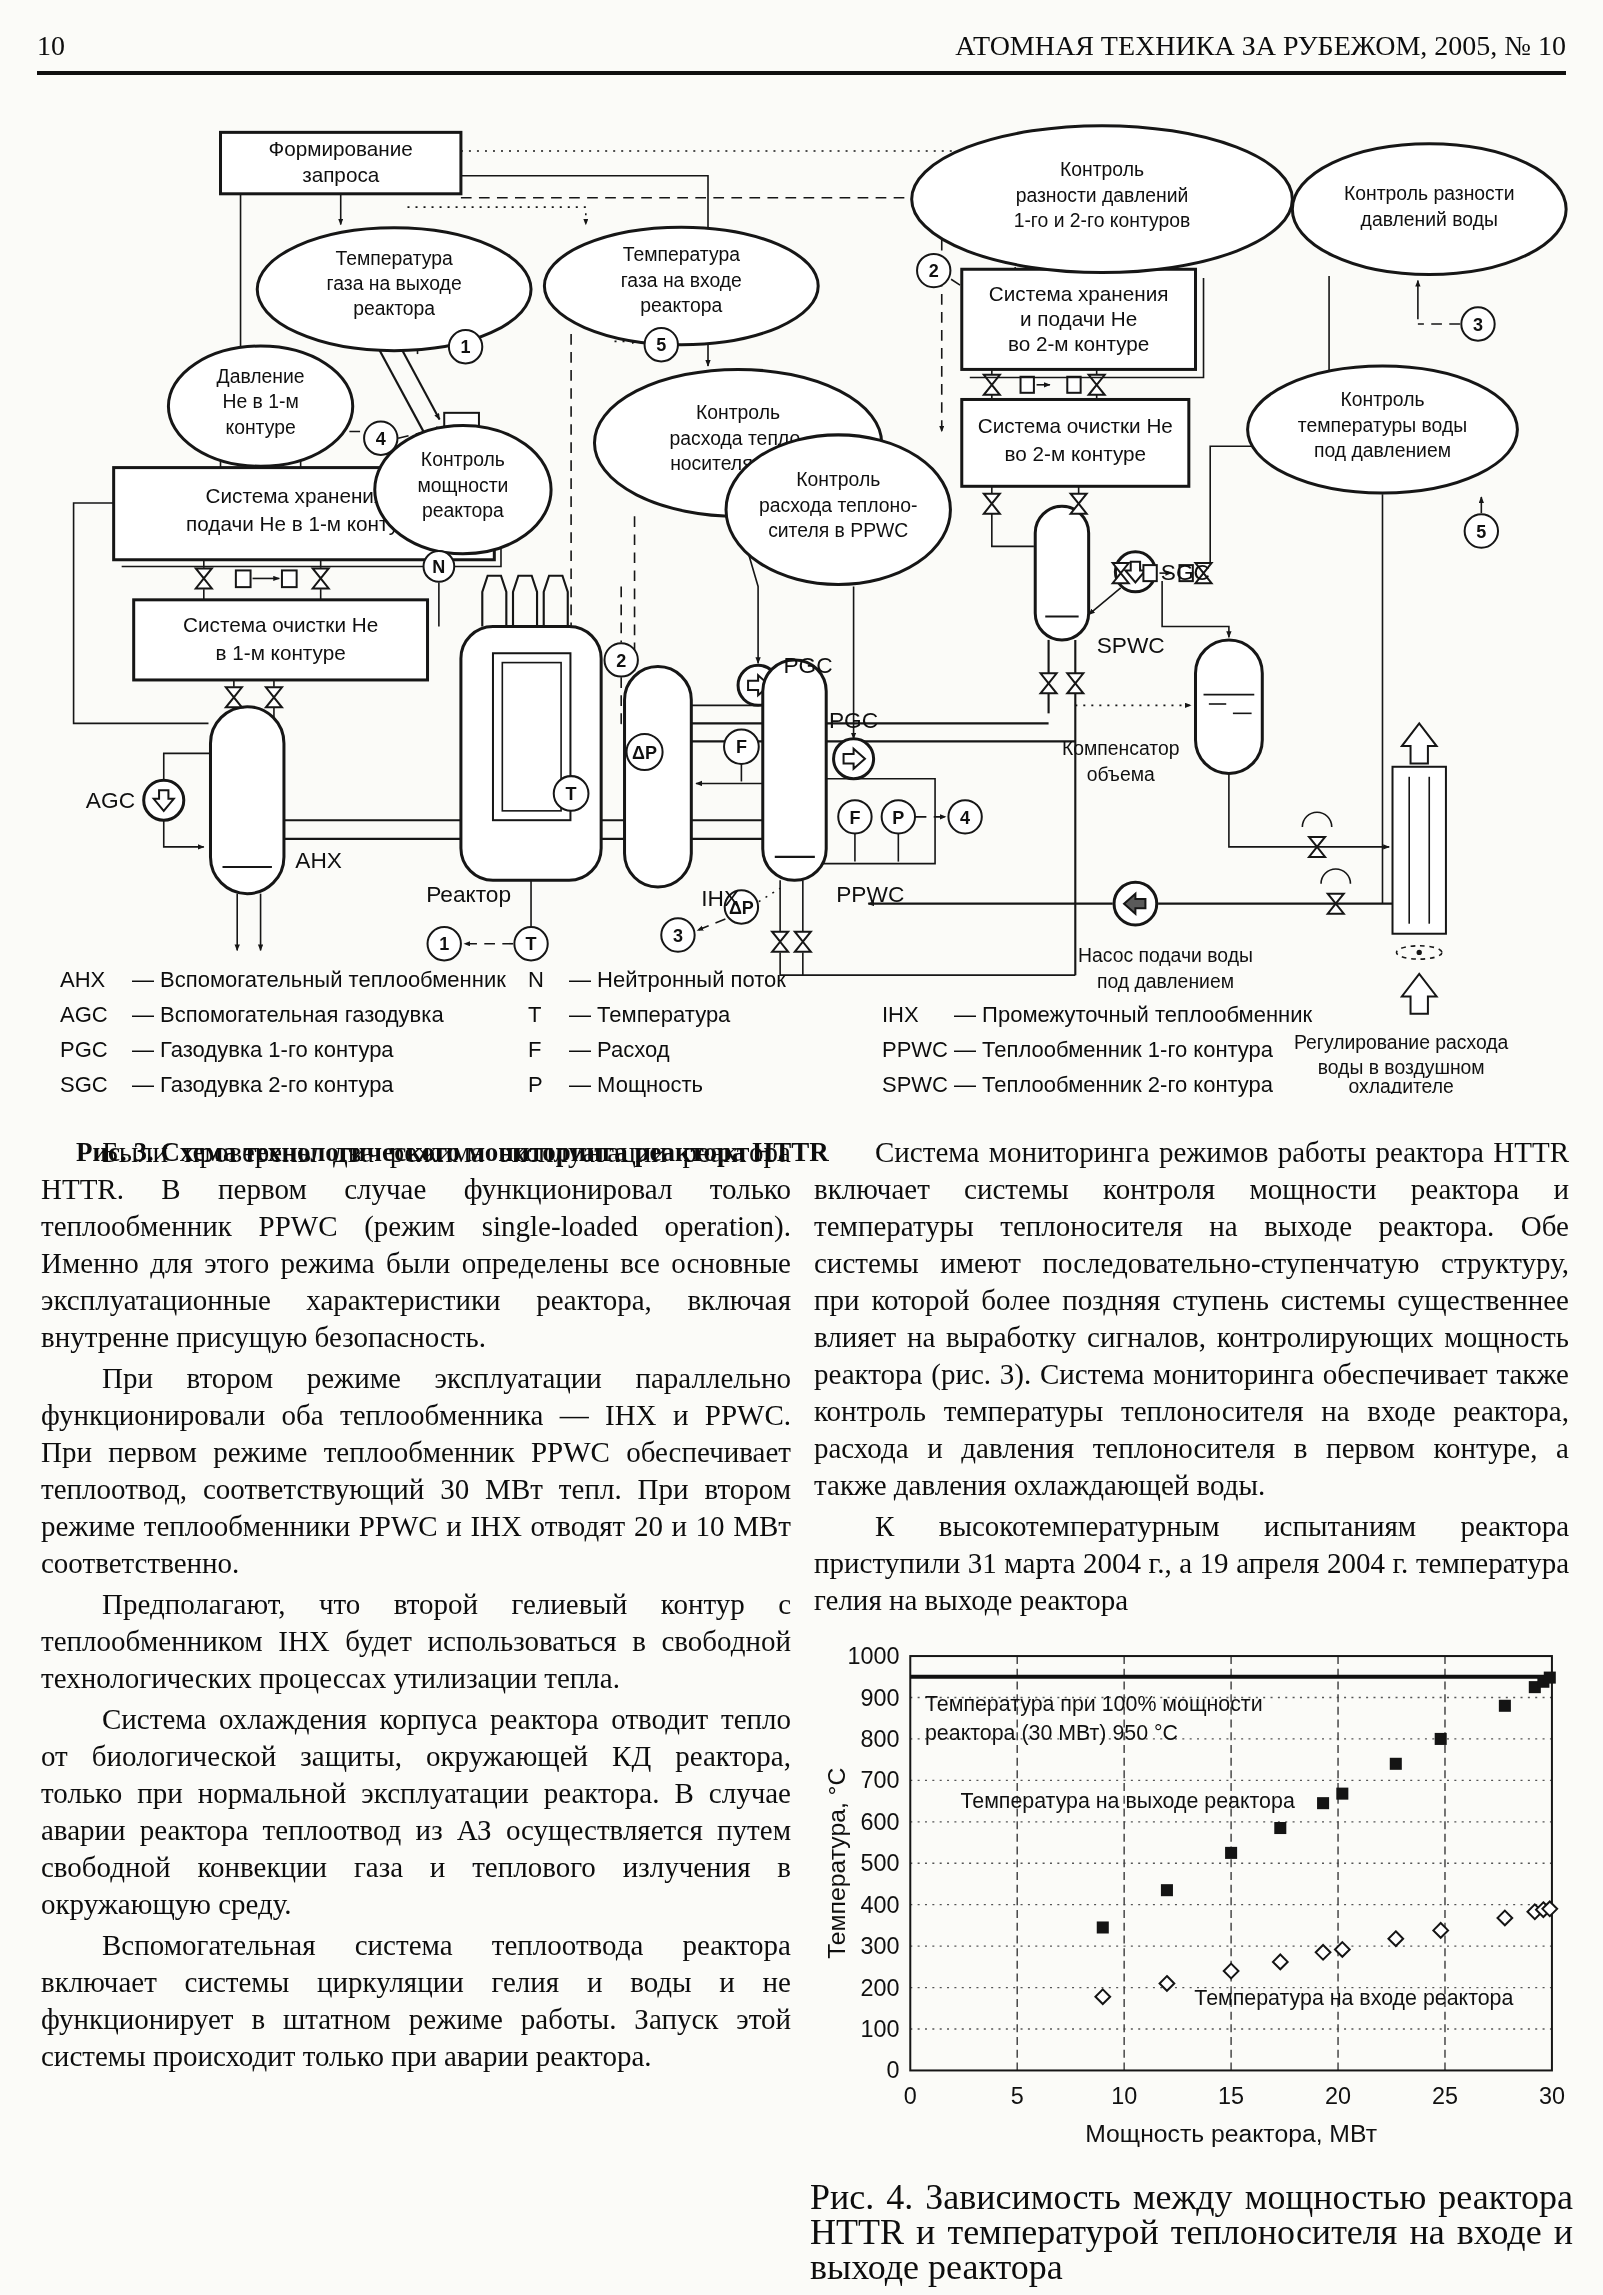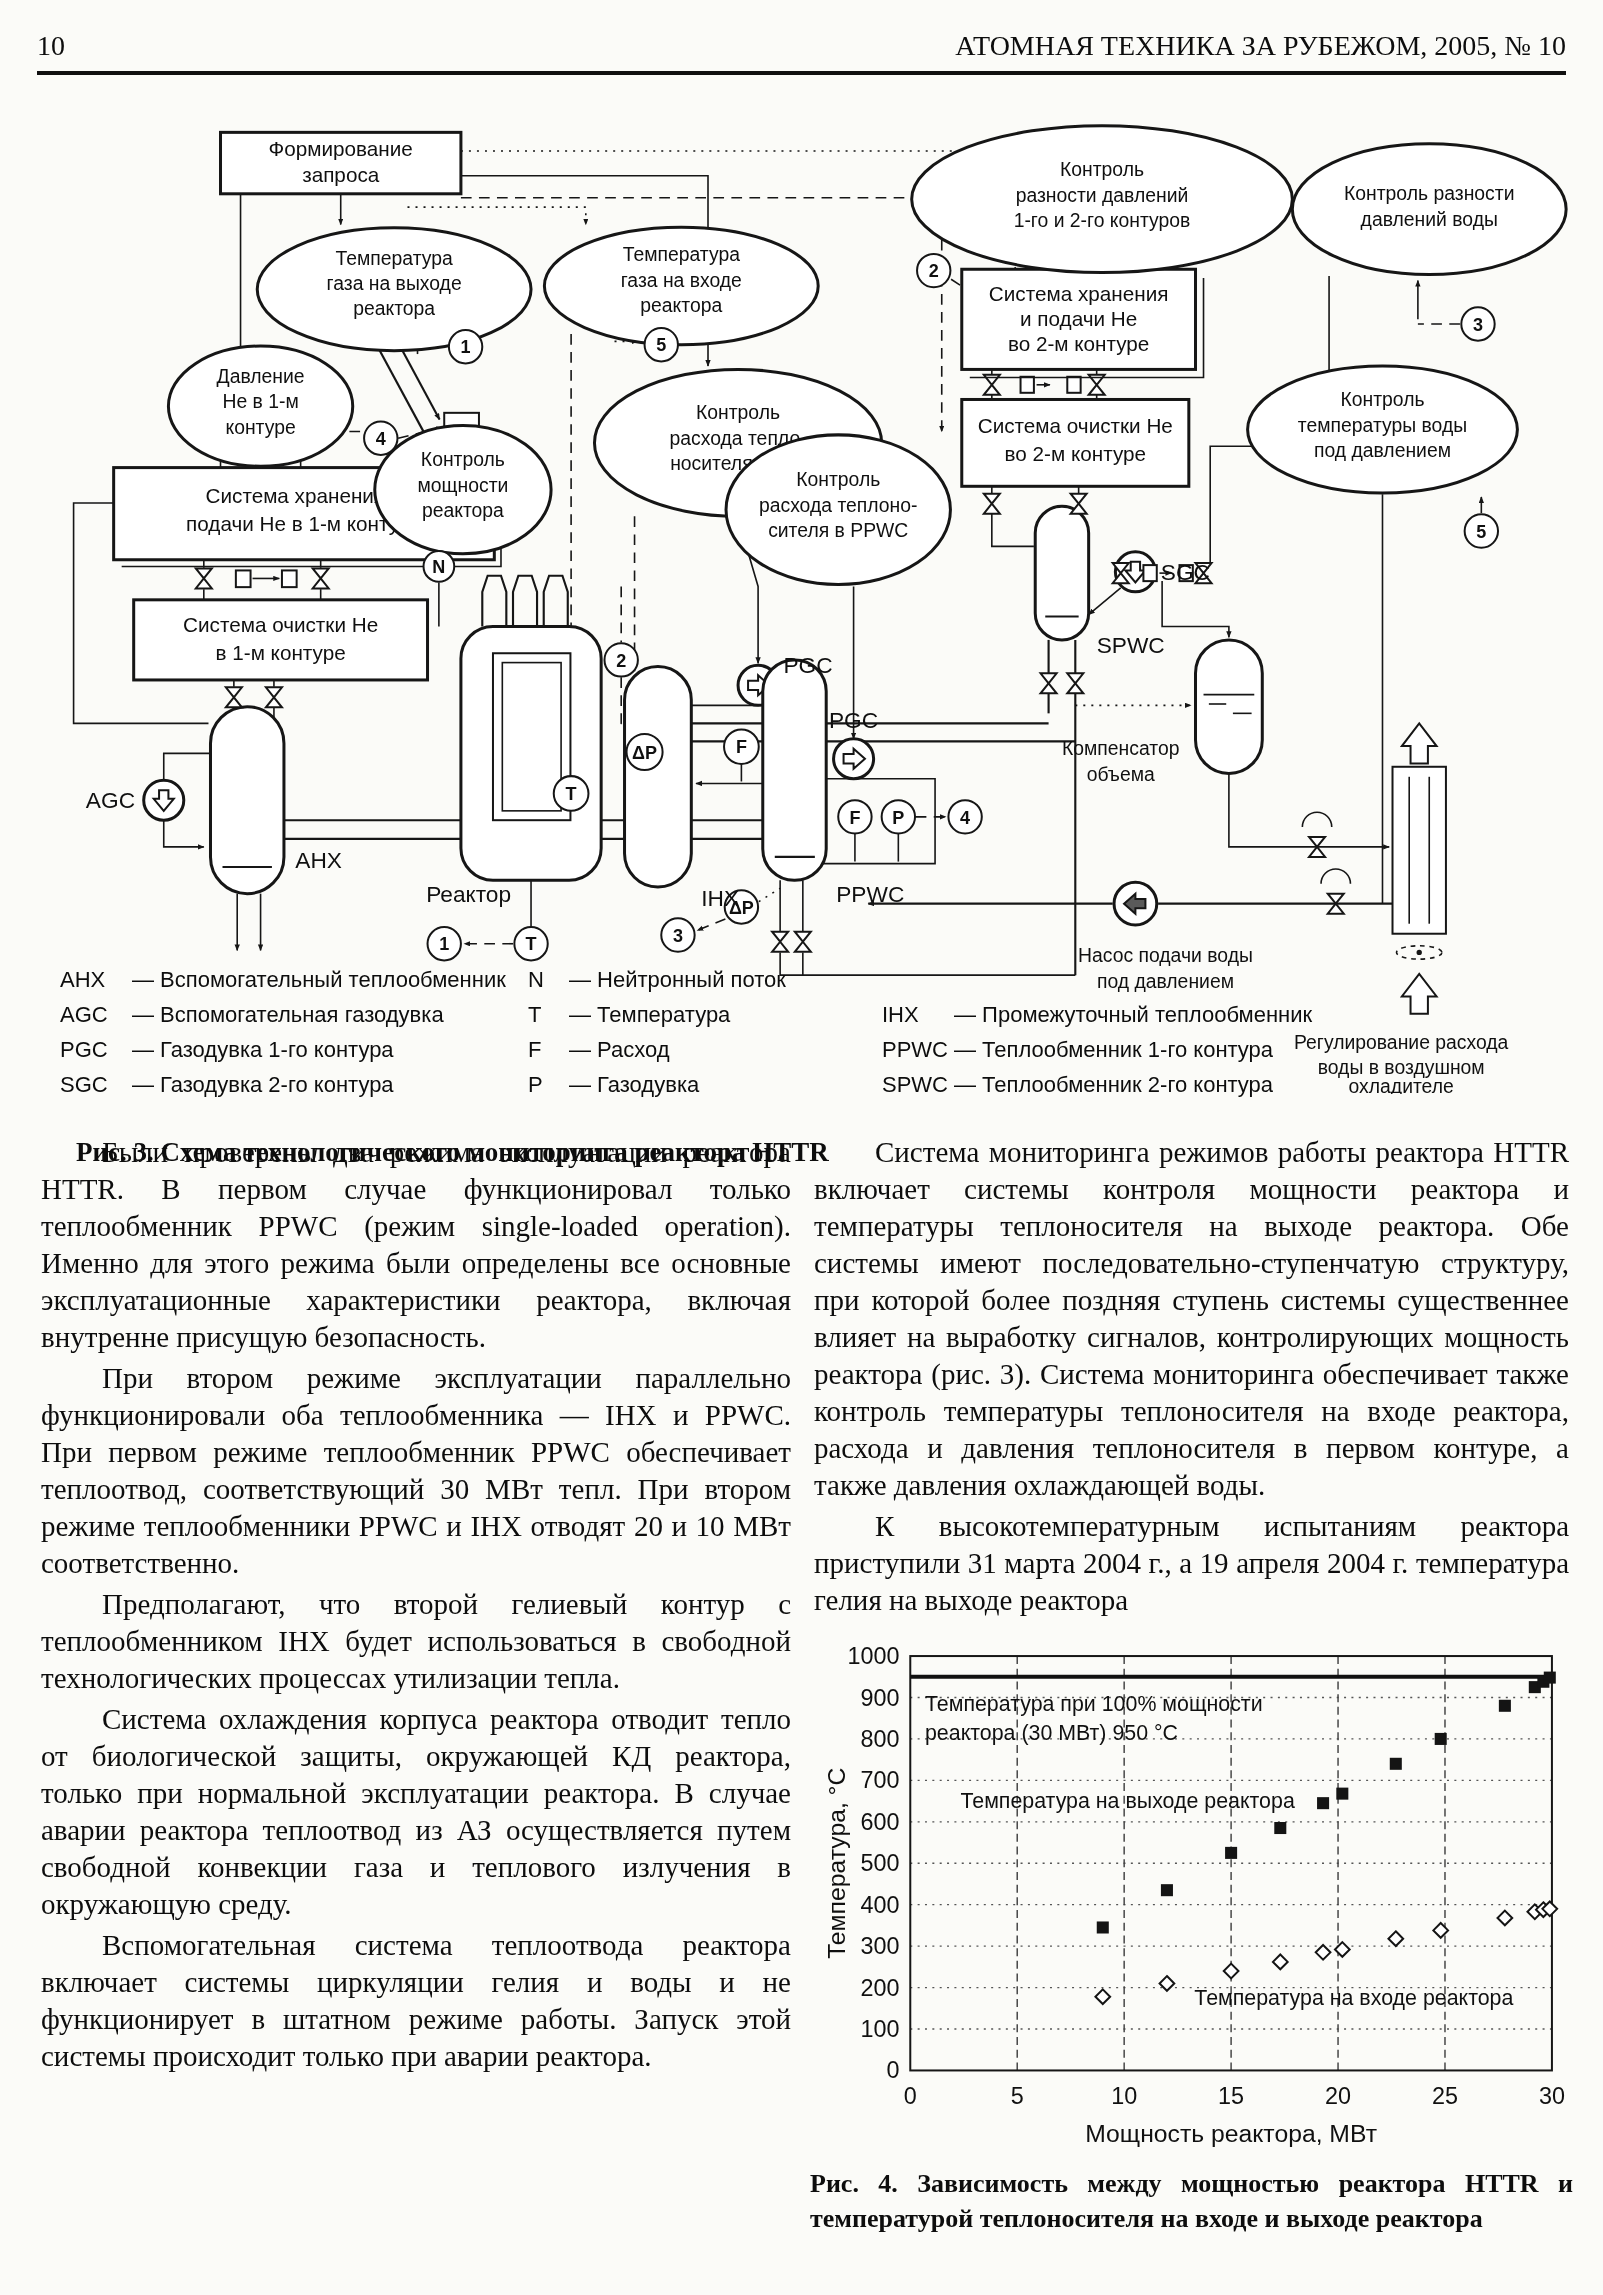--- a/index.html
+++ b/index.html
@@ -17,21 +17,21 @@
   .lg-row{line-height:35px;white-space:nowrap;}
   .lg-abbr{display:inline-block;min-width:72px;}
   .fig-cap{position:absolute;font-weight:bold;font-size:27px;}
   .fig3 .fig-cap{top:1018px;left:43px;}
   .col{position:absolute;width:758px;font-size:29px;line-height:37px;
        text-align:justify;}
   .col p{margin:4px;text-indent:61px;}
   .col-l{top:1130px;left:37px;}
   .col-r{top:1130px;left:810px;width:763px;}
   .chartwrap{margin-top:17.4px;}
-  .fig4cap{font-weight:bold;font-size:26px;line-height:35px;text-align:justify;margin-top:3px;}
+  .fig4cap{font-weight:normal;font-size:36px;line-height:35px;text-align:justify;margin-top:17px;}
   
   .s2{stroke:#161616;stroke-width:2.4;fill:none;}
   .s3{stroke:#161616;stroke-width:3.2;fill:none;}
   .dot{stroke-dasharray:3 9;}
   .dsh{stroke-dasharray:16 11;}
   .vessel{fill:#ffffff;stroke:#161616;stroke-width:4.5;}
   .box{fill:#ffffff;stroke:#161616;stroke-width:4.5;}
   .thin{stroke-width:3;}
   .elab{font:29px "Liberation Sans",sans-serif;fill:#101010;text-anchor:middle;}
   .blab{font:31px "Liberation Sans",sans-serif;fill:#101010;text-anchor:middle;}
@@ -407,21 +407,21 @@
     <div class="lg-col" style="left:0;">
       <div class="lg-row"><span class="lg-abbr">АНХ</span><span>— Вспомогательный теплообменник</span></div>
       <div class="lg-row"><span class="lg-abbr">AGC</span><span>— Вспомогательная газодувка</span></div>
       <div class="lg-row"><span class="lg-abbr">PGC</span><span>— Газодувка 1-го контура</span></div>
       <div class="lg-row"><span class="lg-abbr">SGC</span><span>— Газодувка 2-го контура</span></div>
     </div>
     <div class="lg-col" style="left:468px;">
       <div class="lg-row"><span class="lg-abbr" style="min-width:41px">N</span><span>— Нейтронный поток</span></div>
       <div class="lg-row"><span class="lg-abbr" style="min-width:41px">Т</span><span>— Температура</span></div>
       <div class="lg-row"><span class="lg-abbr" style="min-width:41px">F</span><span>— Расход</span></div>
-      <div class="lg-row"><span class="lg-abbr" style="min-width:41px">Р</span><span>— Газодувка</span></div>
+      <div class="lg-row"><span class="lg-abbr" style="min-width:41px">Р</span><span>— Мощность</span></div>
     </div>
     <div class="lg-col" style="left:822px;">
       <div class="lg-row" style="visibility:hidden">&nbsp;</div>
       <div class="lg-row"><span class="lg-abbr">IHX</span><span>— Промежуточный теплообменник</span></div>
       <div class="lg-row"><span class="lg-abbr">PPWC</span><span>— Теплообменник 1-го контура</span></div>
       <div class="lg-row"><span class="lg-abbr">SPWC</span><span>— Теплообменник 2-го контура</span></div>
     </div>
   </div>
 
   <div class="fig-cap">Рис. 3. Схема технологического мониторинга реактора HTTR</div>

